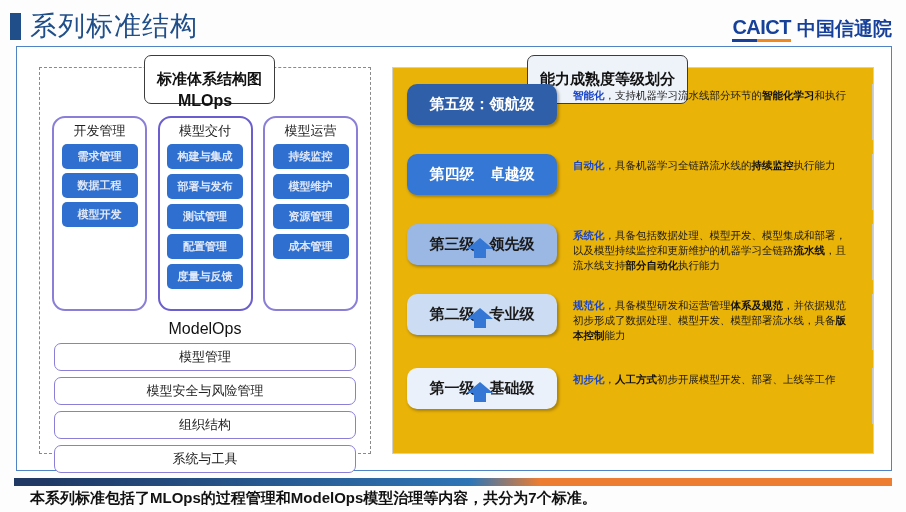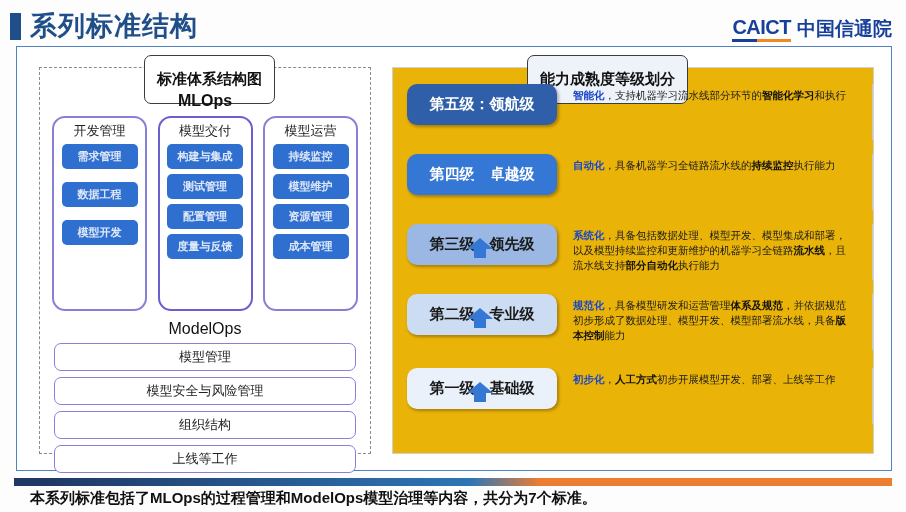--- a/index.html
+++ b/index.html
@@ -7,21 +7,21 @@
     width:906px;height:512px;overflow:hidden;
     background:#ffffff;
     font-family:"Liberation Sans","DejaVu Sans",sans-serif;
     position:relative;
   }
   .slide{position:absolute;inset:0;background:#fdfdfd;}
 
   
   .header{position:absolute;left:0;top:0;width:906px;height:46px;}
   .title-bar{position:absolute;left:10px;top:13px;width:11px;height:27px;background:#1f4e89;}
-  .title-text{position:absolute;left:30px;top:8px;font-size:27px;font-weight:bold;color:#1f4e89;letter-spacing:1px;}
+  .title-text{position:absolute;left:30px;top:8px;font-size:27px;font-weight:normal;color:#1f4e89;letter-spacing:1px;}
   .logo{position:absolute;right:14px;top:16px;display:flex;align-items:flex-end;gap:6px;}
   .logo-caict{position:relative;font-size:20px;font-weight:bold;color:#16409a;font-family:"Liberation Sans",sans-serif;letter-spacing:-0.5px;padding-bottom:3px;}
   .logo-caict:after{content:"";position:absolute;left:0;bottom:0;width:100%;height:3px;
      background:linear-gradient(to right,#16409a 0 42%,#f08a1e 42% 100%);}
   .logo-cn{font-size:19px;font-weight:bold;color:#16409a;}
 
   
   .frame{position:absolute;left:16px;top:46px;width:874px;height:423px;border:1.5px solid #4f83c4;background:#ffffff;}
 
   
@@ -29,21 +29,21 @@
   .panel-title{position:absolute;background:#ffffff;border:1.5px solid #3c3c3c;border-radius:7px;
      font-size:15px;font-weight:bold;color:#111;padding:14px 12px;white-space:nowrap;}
   .lp-title{left:104px;top:-13px;}
   .mlops-label{position:absolute;left:0;top:24px;width:100%;text-align:center;font-size:16px;font-weight:bold;color:#111;}
   .cols{position:absolute;left:12px;top:48px;width:306px;height:195px;display:flex;justify-content:space-between;}
   .col{width:95px;border:2px solid #8a7fd6;border-radius:13px;background:#fff;display:flex;flex-direction:column;align-items:center;padding-top:4px;box-sizing:border-box;}
   .col.emph{border-color:#6b5fd0;border-width:2.5px;}
   .col-head{font-size:13px;color:#222;margin-bottom:4px;white-space:nowrap;}
   .chip{width:76px;background:#2f6fd0;color:#dfe8f8;font-size:11px;font-weight:bold;border-radius:5px;
      text-align:center;padding:5px 0;margin-bottom:5px;white-space:nowrap;}
-  .col.c1 .chip{margin-bottom:13px;}
+  .col.c1 .chip{margin-bottom:4px;}
   .modelops-label{position:absolute;left:0;top:252px;width:100%;text-align:center;font-size:16px;font-weight:normal;color:#111;}
   .mo-list{position:absolute;left:14px;top:275px;width:302px;}
   .mo-item{border:1.5px solid #8a7fd6;border-radius:7px;background:#fff;text-align:center;
      font-size:13px;color:#222;padding:4px 0;margin-bottom:6px;}
 
   
   .right-panel{position:absolute;left:375px;top:20px;width:480px;height:385px;border:1px solid #d0d0d0;background:#eab308;}
   .rp-title{left:134px;top:-13px;background:#eef2f9;border-color:#3c3c3c;}
   .levels{position:absolute;left:0;top:16px;width:100%;}
   .lvl-row{position:relative;display:flex;align-items:flex-start;height:70px;}
@@ -82,40 +82,41 @@
         <div class="col c1">
           <div class="col-head">开发管理</div>
           <div class="chip">需求管理</div>
           <div class="chip">数据工程</div>
           <div class="chip">模型开发</div>
         </div>
 
         <div class="col emph">
           <div class="col-head">模型交付</div>
           <div class="chip">构建与集成</div>
+          <div class="chip">部署与发布</div>
           <div class="chip">测试管理</div>
           <div class="chip">配置管理</div>
           <div class="chip">度量与反馈</div>
         </div>
 
         <div class="col">
           <div class="col-head">模型运营</div>
           <div class="chip">持续监控</div>
           <div class="chip">模型维护</div>
           <div class="chip">资源管理</div>
           <div class="chip">成本管理</div>
         </div>
       </div>
 
       <div class="modelops-label">ModelOps</div>
       <div class="mo-list">
         <div class="mo-item">模型管理</div>
         <div class="mo-item">模型安全与风险管理</div>
         <div class="mo-item">组织结构</div>
-        <div class="mo-item">上线等工作</div>
+        <div class="mo-item">系统与工具</div>
       </div>
     </div>
 
     <div class="right-panel">
       <div class="panel-title rp-title">能力成熟度等级划分</div>
 
       <div class="levels">
 
         <div class="lvl-row">
           <div class="lvl-box" style="background:#2f5fa8;color:#ffffff;">第五级：领航级</div>

